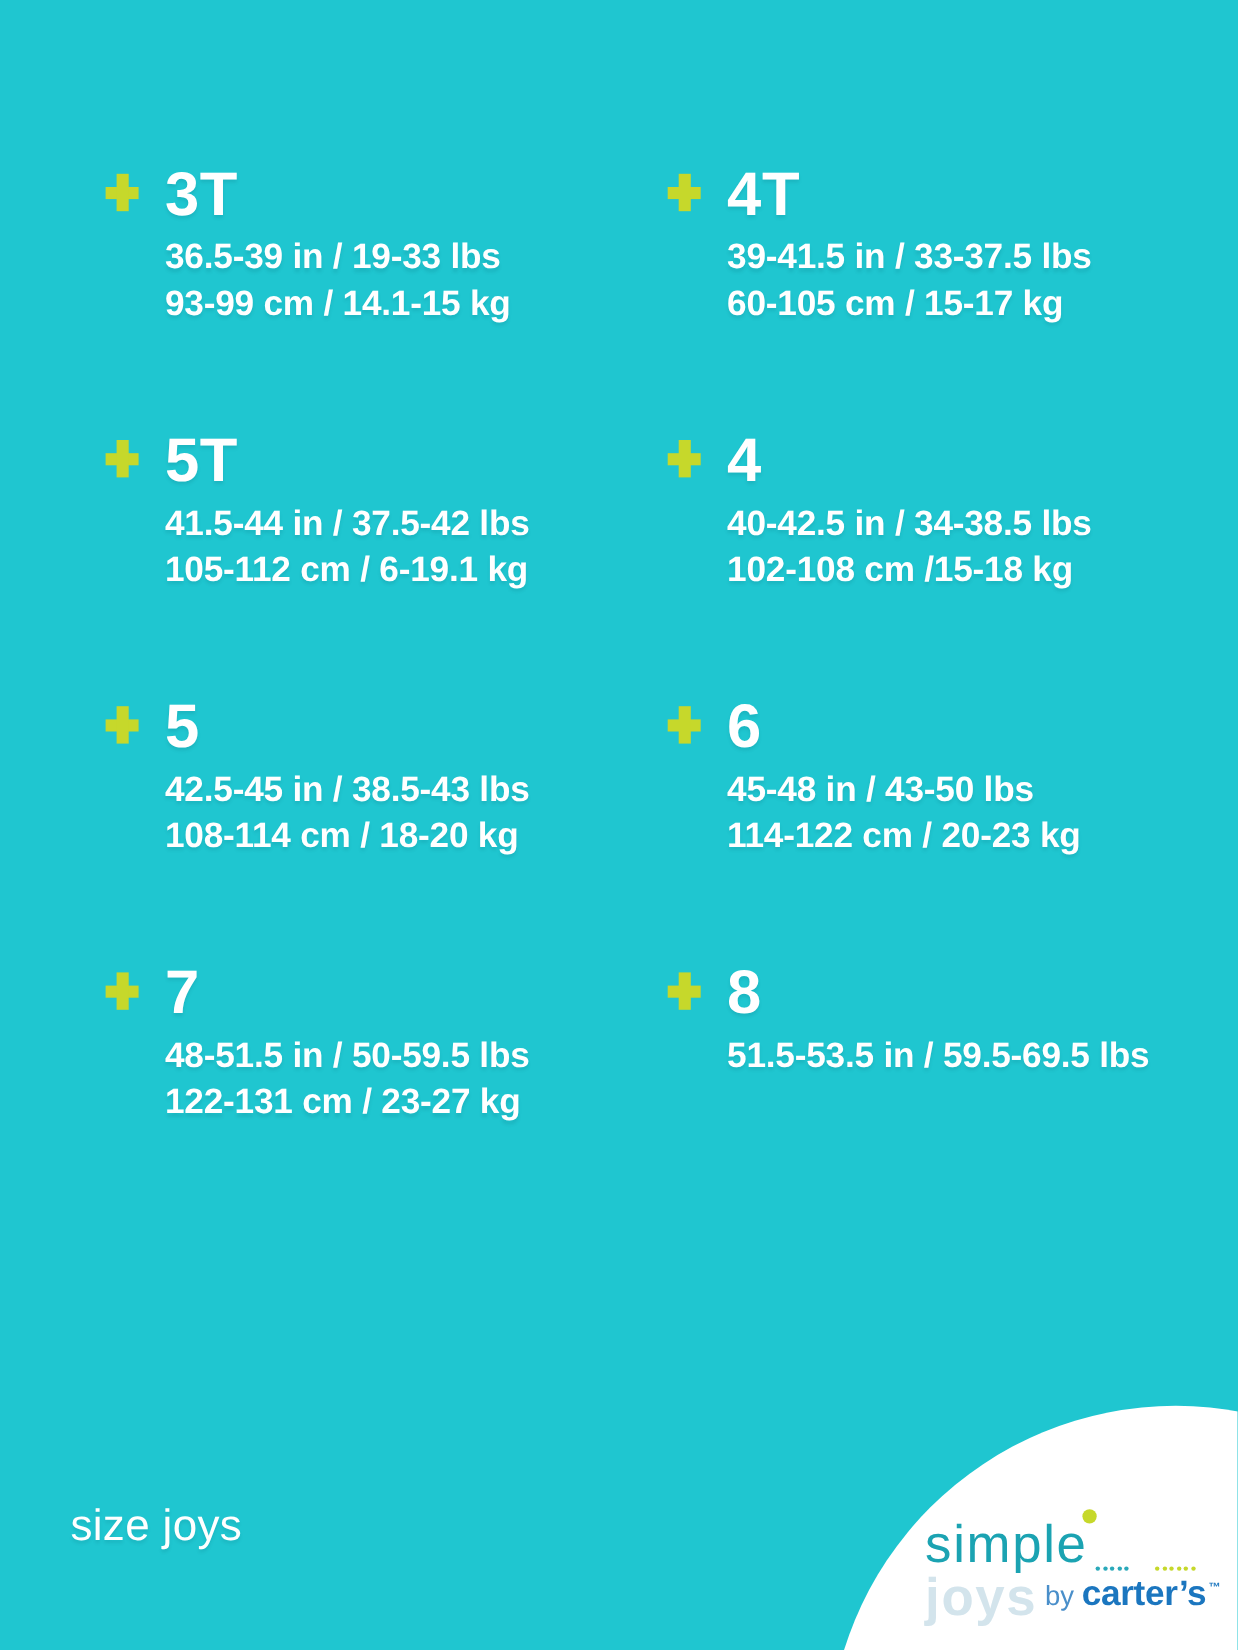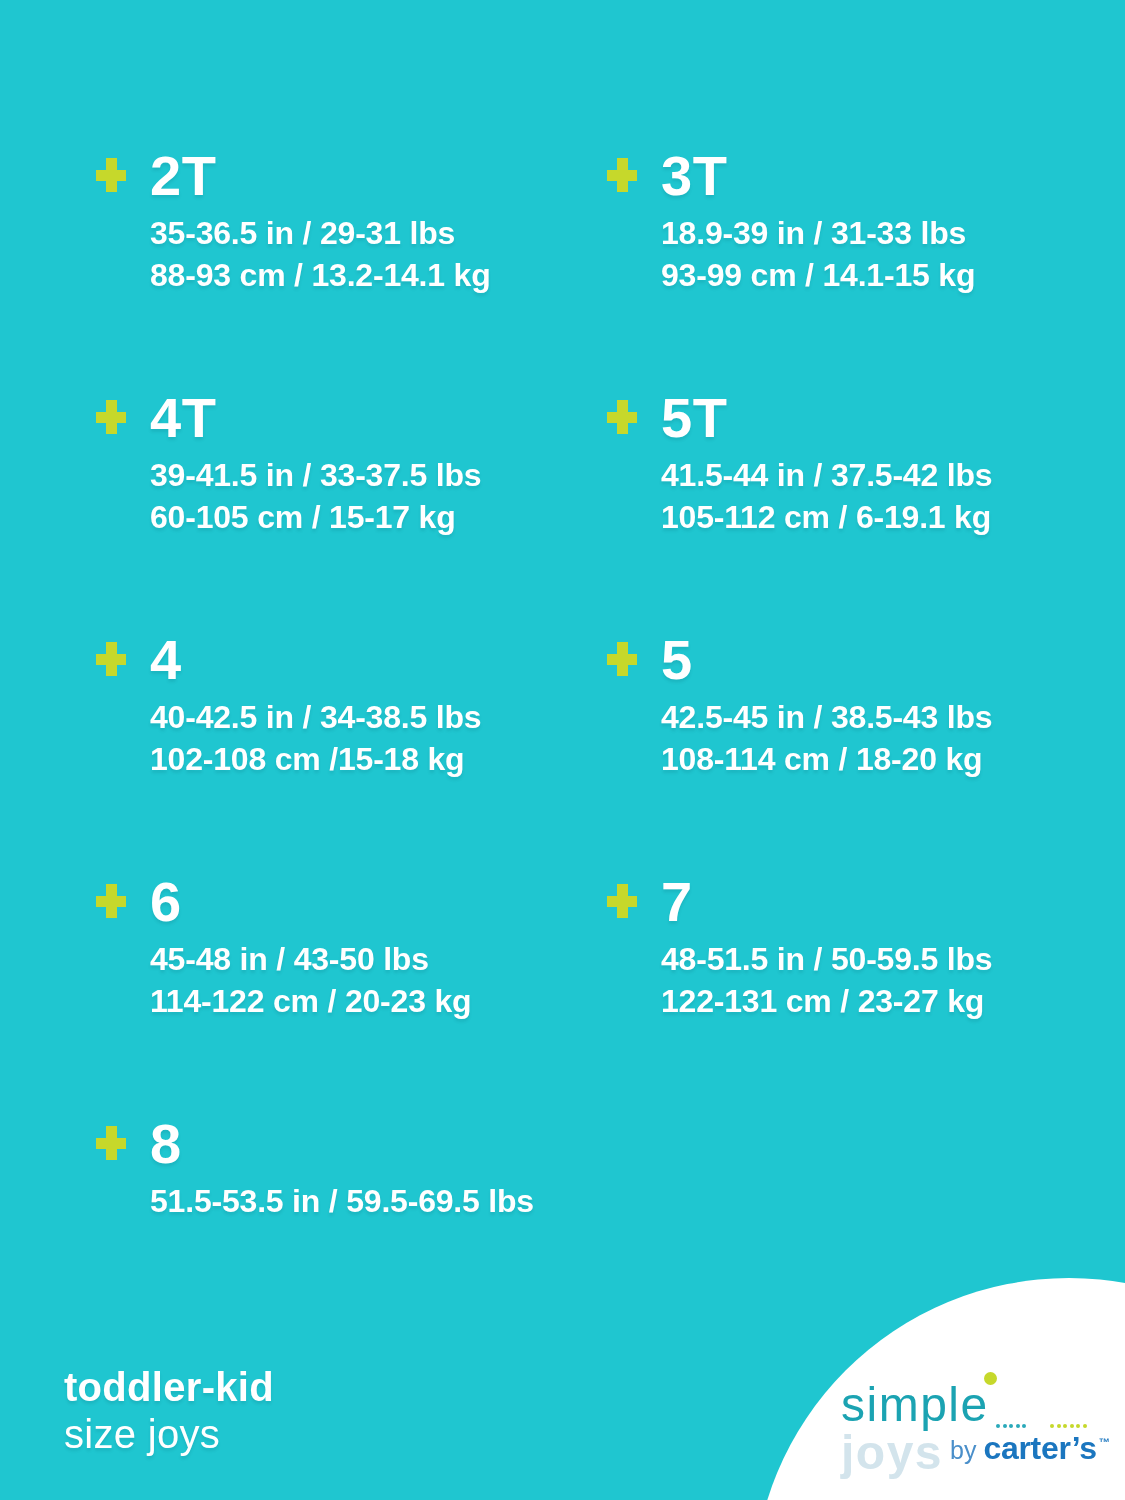--- a/index.html
+++ b/index.html
@@ -143,34 +143,26 @@
   .logo-brand { color: var(--brand-blue); font-size: 32px; font-weight: 700; letter-spacing: -0.3px; }
   .logo-tm { color: var(--brand-blue); font-size: 11px; font-weight: 700; position: relative; top: -13px; margin-left: 2px; }
 </style>
 </head>
 <body>
 
 <div class="page">
 
   <div class="size-grid">
 
-    <div class="cell">
-      <span class="plus"></span>
-      <div class="cell-text">
-        <div class="size-label">2T</div>
-        <div class="size-detail first">35-36.5 in / 29-31 lbs</div>
-        <div class="size-detail">88-93 cm / 13.2-14.1 kg</div>
-      </div>
-    </div>
 
     <div class="cell">
       <span class="plus"></span>
       <div class="cell-text">
         <div class="size-label">3T</div>
-        <div class="size-detail first">18.9-39 in / 31-33 lbs</div>
+        <div class="size-detail first">36.5-39 in / 19-33 lbs</div>
         <div class="size-detail">93-99 cm / 14.1-15 kg</div>
       </div>
     </div>
 
     <div class="cell">
       <span class="plus"></span>
       <div class="cell-text">
         <div class="size-label">4T</div>
         <div class="size-detail first">39-41.5 in / 33-37.5 lbs</div>
         <div class="size-detail">60-105 cm / 15-17 kg</div>
@@ -226,21 +218,20 @@
       <span class="plus"></span>
       <div class="cell-text">
         <div class="size-label">8</div>
         <div class="size-detail first">51.5-53.5 in / 59.5-69.5 lbs</div>
       </div>
     </div>
 
   </div>
 
   <div class="footer-title">
-    <div class="bold">toddler-kid</div>
     <div class="regular">size joys</div>
   </div>
 
   <div class="logo-circle"></div>
 
   <div class="logo-line1">
     <span class="logo-word-simple">simple</span>
     <span class="logo-word-joys">joys</span>
   </div>
   <span class="j-dot"></span>

